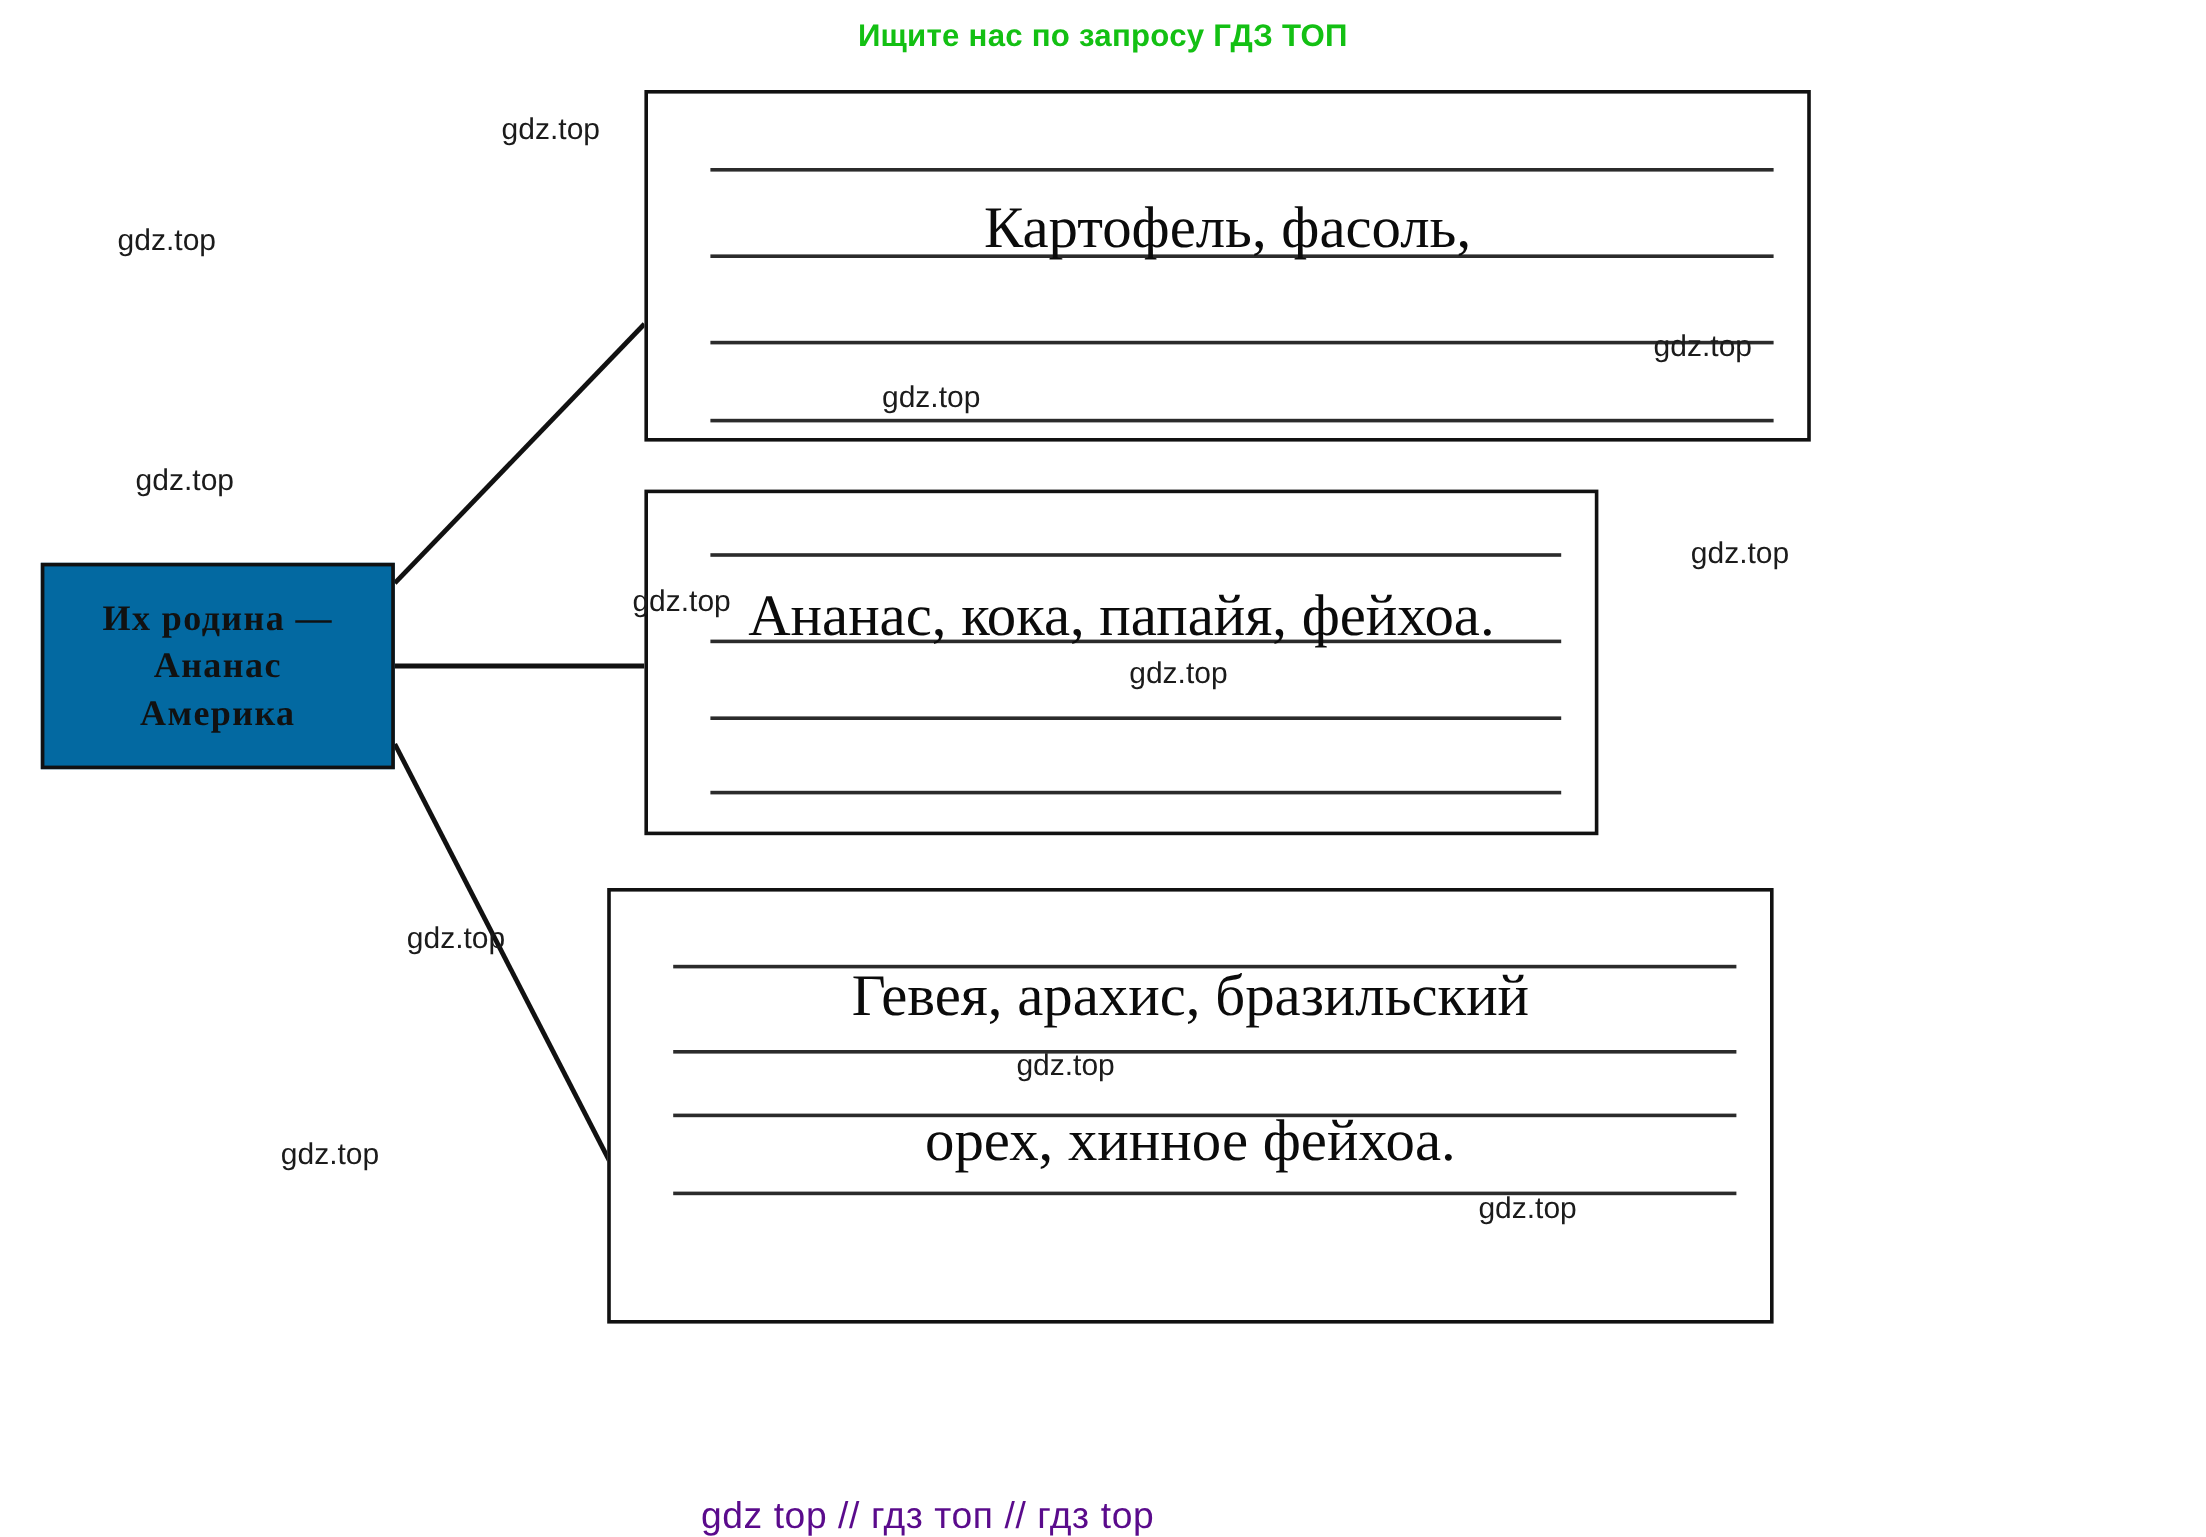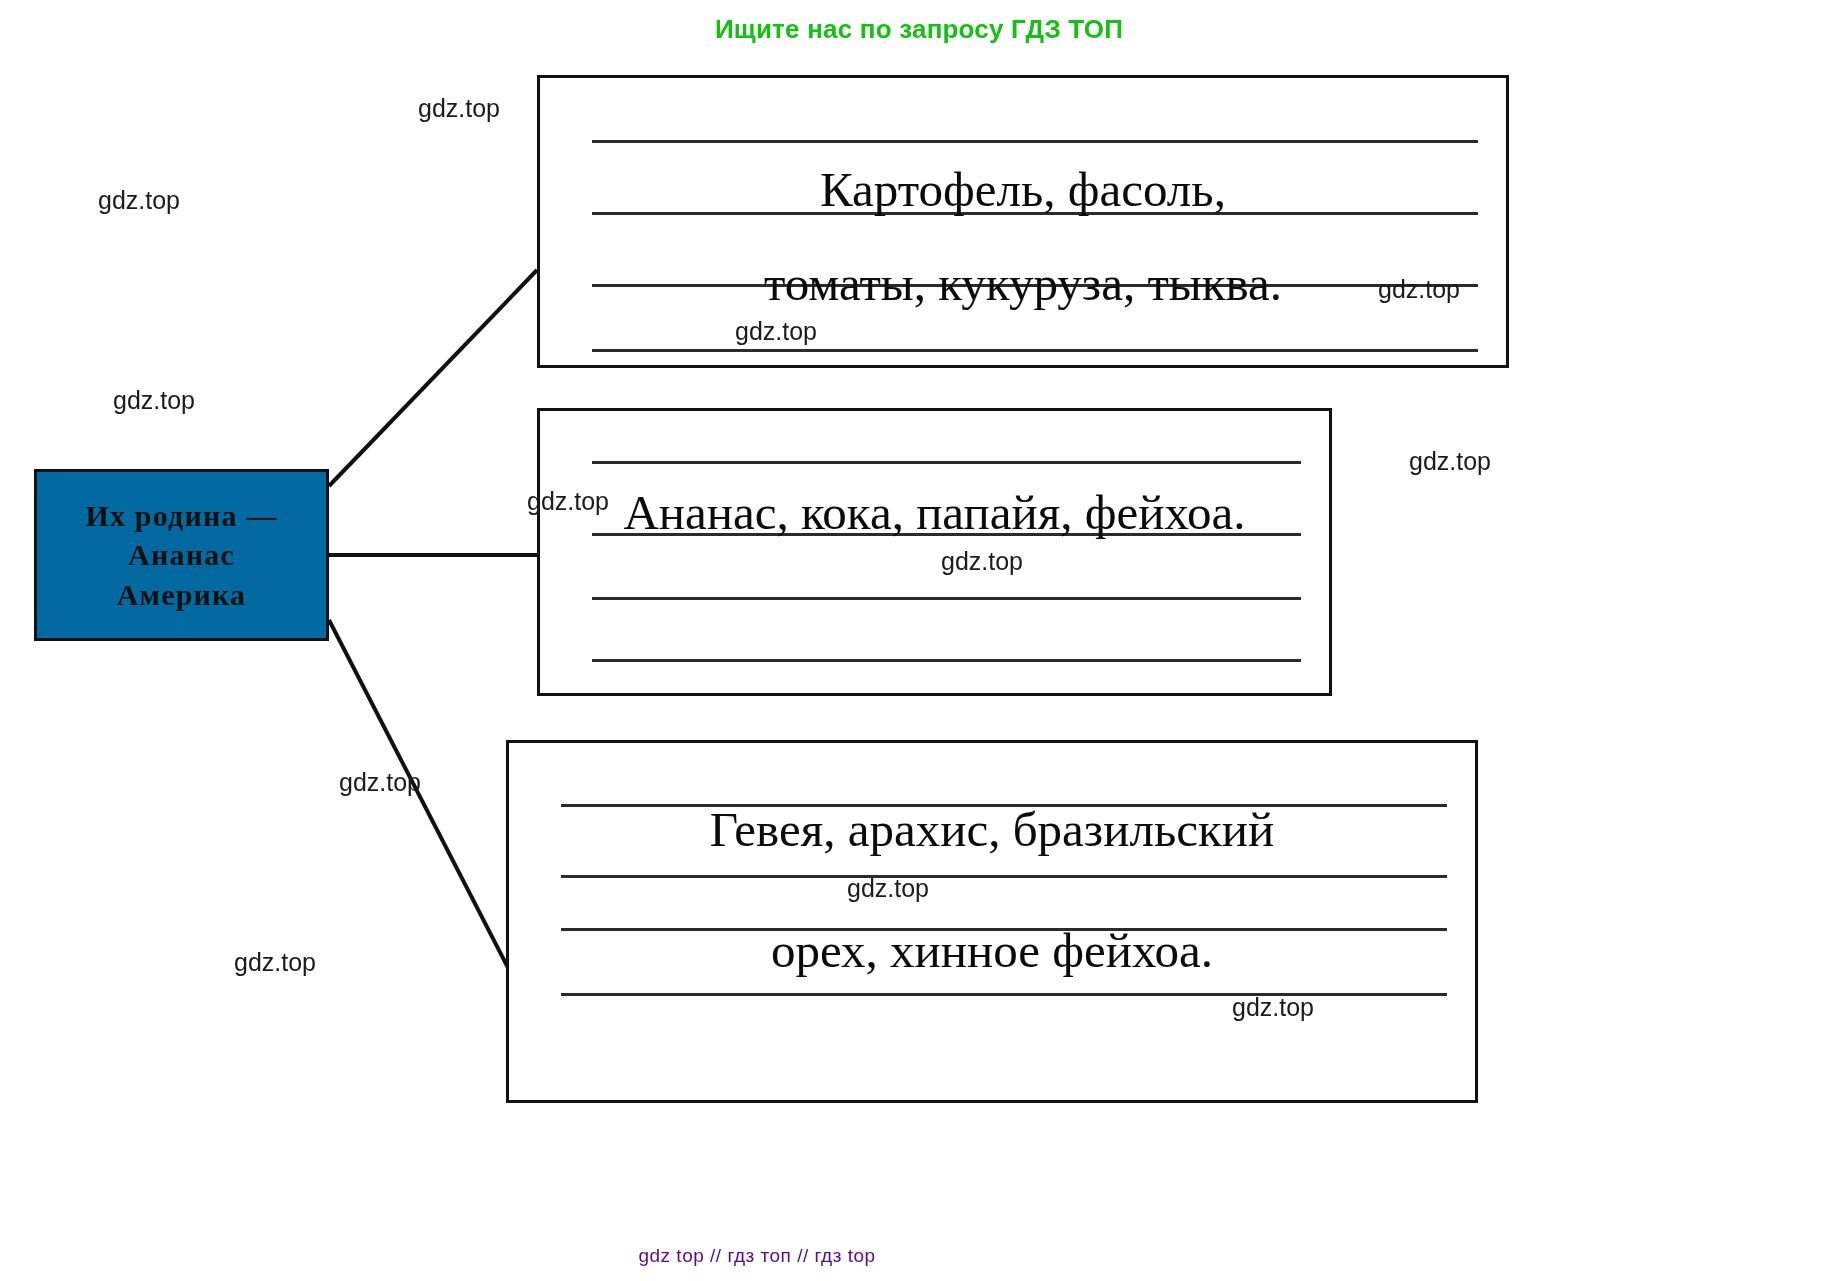--- a/index.html
+++ b/index.html
@@ -30,25 +30,25 @@
     width: 1838px;
     text-align: center;
     font-size: 26px;
     font-weight: bold;
     color: #13c013;
     letter-spacing: 0.2px;
     white-space: nowrap;
   }
   .promo-footer {
     position: absolute;
-    left: 0;
+    left: 16px;
     top: 1233px;
     width: 1514px;
     text-align: center;
-    font-size: 19px;
+    font-size: 31px;
     color: #5a0b8c;
     letter-spacing: 0.5px;
     white-space: nowrap;
   }
 
   
   .wm {
     position: absolute;
     color: #1b1b1b;
     font-size: 25px;
@@ -153,21 +153,20 @@
       <div class="ln">Ананас</div>
       <div class="ln">Америка</div>
     </div>
 
     <div class="branch-box" id="box-1">
       <div class="rule" style="top:62px"></div>
       <div class="rule" style="top:134px"></div>
       <div class="rule" style="top:206px"></div>
       <div class="rule" style="top:271px"></div>
       <div class="answer" style="top:87px">Картофель, фасоль,</div>
-      <div class="answer" style="top:181px">томаты, кукуруза, тыква.</div>
     </div>
 
     <div class="branch-box" id="box-2">
       <div class="rule" style="top:50px"></div>
       <div class="rule" style="top:122px"></div>
       <div class="rule" style="top:186px"></div>
       <div class="rule" style="top:248px"></div>
       <div class="answer" style="top:77px">Ананас, кока, папайя, фейхоа.</div>
     </div>
 

